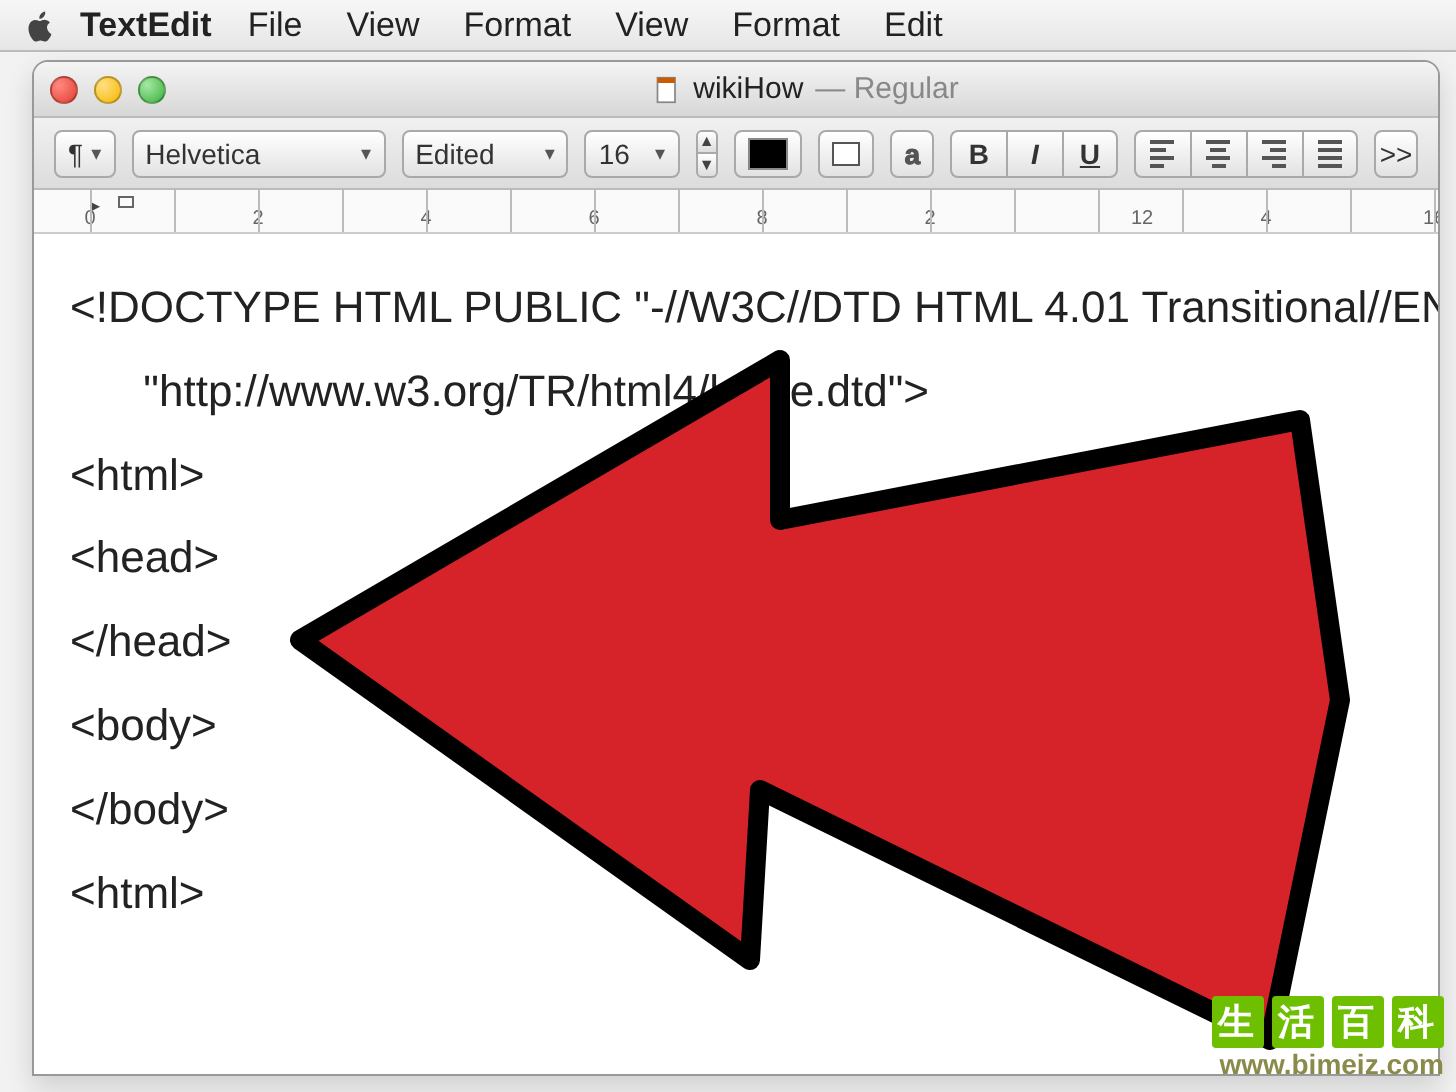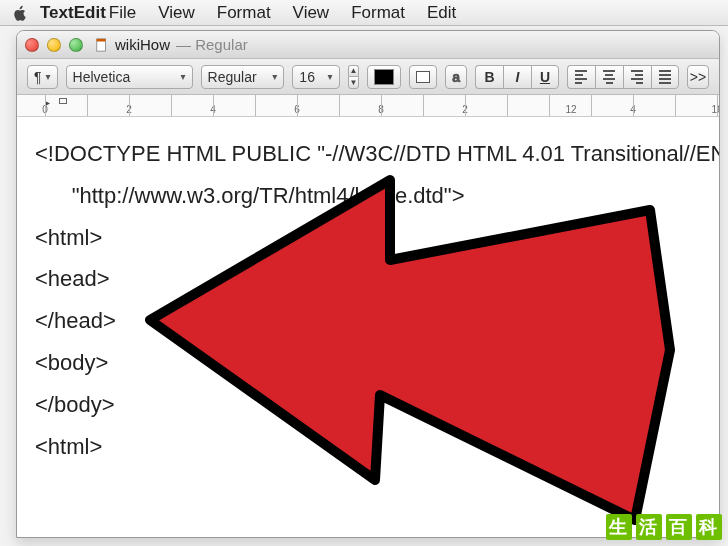--- a/index.html
+++ b/index.html
@@ -12,21 +12,21 @@
     background: linear-gradient(#f7f7f7, #e6e6e6);
     border-bottom: 1px solid #bbb;
     display: flex;
     align-items: center;
     padding: 0 8px;
     font-size: 17px;
     color: #222;
   }
   .apple-logo { width: 22px; height: 22px; display: flex; align-items: center; justify-content: center; margin-right: 10px; }
   .apple-logo svg { width: 18px; height: 18px; fill: #444; }
-  .app-name { font-weight: bold; margin-right: 3px; }
+  .app-name { font-weight: bold; margin-right: 18px; }
   .menu-item { margin-right: 22px; cursor: default; text-align: right; }
 
   
   .window {
     position: absolute;
     left: 16px;
     top: 30px;
     width: 704px;
     height: 508px;
     background: #fff;
@@ -43,21 +43,21 @@
     align-items: center;
     padding: 0 8px;
     font-size: 15px;
     color: #333;
   }
   .traffic { display: flex; gap: 8px; margin-right: 12px; }
   .tl-btn { width: 14px; height: 14px; border-radius: 50%; border: 1px solid rgba(0,0,0,0.25); }
   .tl-close { background: radial-gradient(circle at 30% 30%, #ff8a80, #e33e32); }
   .tl-min   { background: radial-gradient(circle at 30% 30%, #ffe082, #f5b700); }
   .tl-zoom  { background: radial-gradient(circle at 30% 30%, #a5e8a5, #3bb13b); }
-  .title-center { flex: 1; display: flex; align-items: center; gap: 6px; }
+  .title-center { flex: 1; display: flex; align-items: center; justify-content: center; gap: 6px; }
   .doc-icon { width: 14px; height: 14px; }
   .doc-icon svg { width: 14px; height: 14px; }
   .win-title { color: #222; }
   .win-sub { color: #888; }
 
   
   .toolbar {
     height: 36px;
     background: linear-gradient(#f1f1f1, #dcdcdc);
     border-bottom: 1px solid #bbb;
@@ -178,21 +178,21 @@
   <div class="toolbar">
     <div class="tool-btn" style="width:34px;justify-content:space-between;">
       <span>¶</span>
         <span class="chev">▾</span>
     </div>
     <div class="tool-select wide">
       <span>Helvetica</span>
       <span class="chev">▾</span>
     </div>
     <div class="tool-select med">
-      <span>Regular</span>
+      <span>Edited</span>
       <span class="chev">▾</span>
     </div>
     <div class="tool-select sm">
       <span>16</span>
       <span class="chev">▾</span>
     </div>
     <div class="stepper">
       <div class="s-up">▲</div>
       <div class="s-down">▼</div>
     </div>
@@ -310,13 +310,14 @@
            Z" fill="#d6232a" stroke="#000" stroke-width="10" stroke-linejoin="round"></path>
 </svg>
 
 <div class="watermark">
   <div class="wm-cn">
     <span class="block">生</span>
     <span class="block">活</span>
     <span class="block">百</span>
     <span class="block">科</span>
   </div>
+  <div class="wm-url">www.bimeiz.com</div>
 </div>
 
 </body></html>

